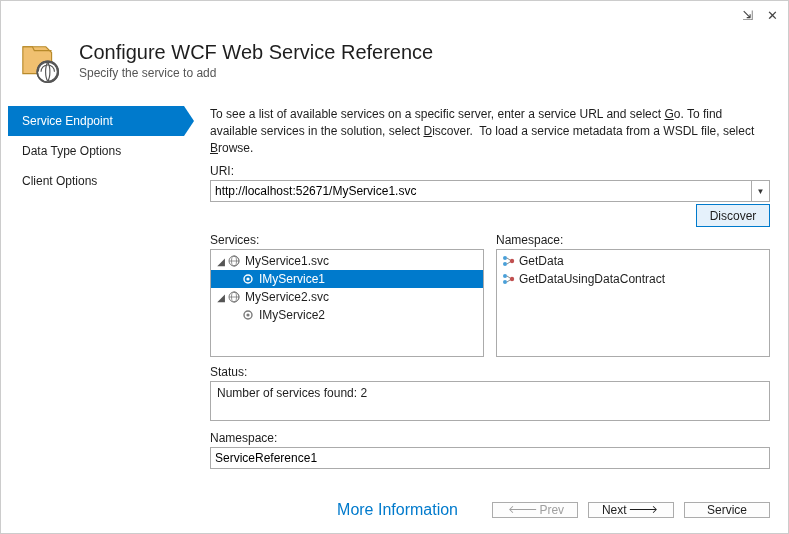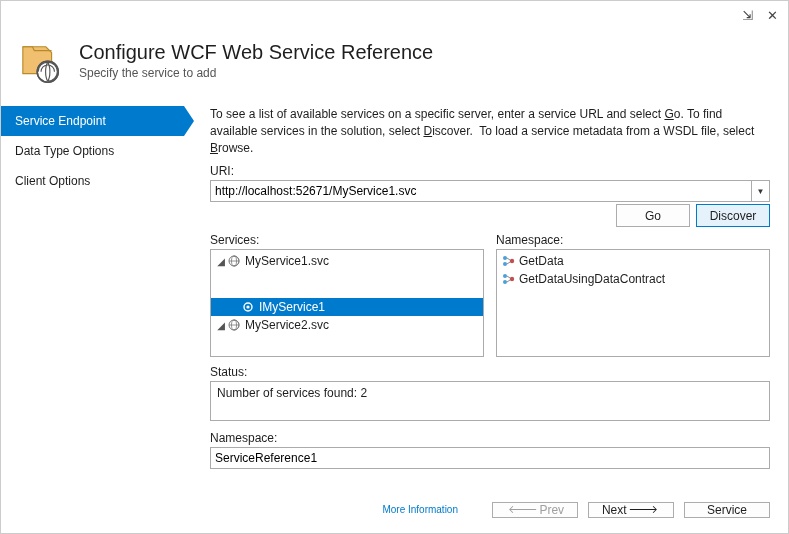--- a/index.html
+++ b/index.html
@@ -38,20 +38,21 @@
     margin-bottom: 2px;
   }
   .header-text p { font-size: 12px; color: #555; }
   .main-area {
     display: flex;
     padding: 0 0 0 0;
   }
   .sidebar {
     width: 183px;
     flex-shrink: 0;
+    padding-left: 7px;
   }
   .sidebar-item {
     padding: 8px 14px;
     cursor: pointer;
     color: #1e1e1e;
     font-size: 12px;
     position: relative;
   }
   .sidebar-item.active {
     background: #007acc;
@@ -149,21 +150,21 @@
     padding-left: 4px;
     white-space: nowrap;
     font-size: 12px;
   }
   .tree-row .toggle {
     width: 12px;
     text-align: center;
     font-size: 10px;
     color: #555;
   }
-  .tree-row.child { padding-left: 30px; margin-top: 28px; }
+  .tree-row.child { padding-left: 30px; }
   .tree-row.selected {
     background: #007acc;
     color: #fff;
   }
   .tree-row.selected .iface-icon { filter: brightness(2); }
   .svc-icon, .iface-icon, .op-icon {
     width: 14px; height: 14px; margin-right: 4px;
     display: inline-flex; align-items: center; justify-content: center;
   }
   .status-box {
@@ -191,21 +192,21 @@
     display: flex;
     align-items: center;
     justify-content: flex-end;
     padding: 0 18px;
     gap: 10px;
   }
   .footer .link {
     color: #007acc;
     text-decoration: none;
     margin-right: 24px;
-    font-size: 10px;
+    font-size: 16px;
   }
   .footer .btn { min-width: 86px; height: 16px; }
   .footer .btn.disabled { color: #a0a0a0; }
   .arrow { font-size: 11px; position: relative; top: -1px; display: inline-block; margin: 0 2px; }
 </style>
 </head>
 <body>
 
 <div class="titlebar">
   <span>⇲</span>
@@ -246,21 +247,20 @@
       To see a list of available services on a specific server, enter a service URL and select <span class="underline">G</span>o. To find available services in the solution, select <span class="underline">D</span>iscover.&nbsp; To load a service metadata from a WSDL file, select <span class="underline">B</span>rowse.
     </div>
 
     <label class="label">URI:</label>
     <div class="uri-row">
       <input class="uri-input" value="http://localhost:52671/MyService1.svc" style="">
       <div class="uri-dropdown">▼</div>
     </div>
 
     <div class="button-row">
-      <button class="btn">Go</button>
       <button class="btn primary">Discover</button>
     </div>
 
     <div class="two-col">
       <div class="col">
         <label class="label">Services:</label>
         <div class="listbox">
           <div class="tree-row">
             <span class="toggle">◢</span>
             <span class="svc-icon">

